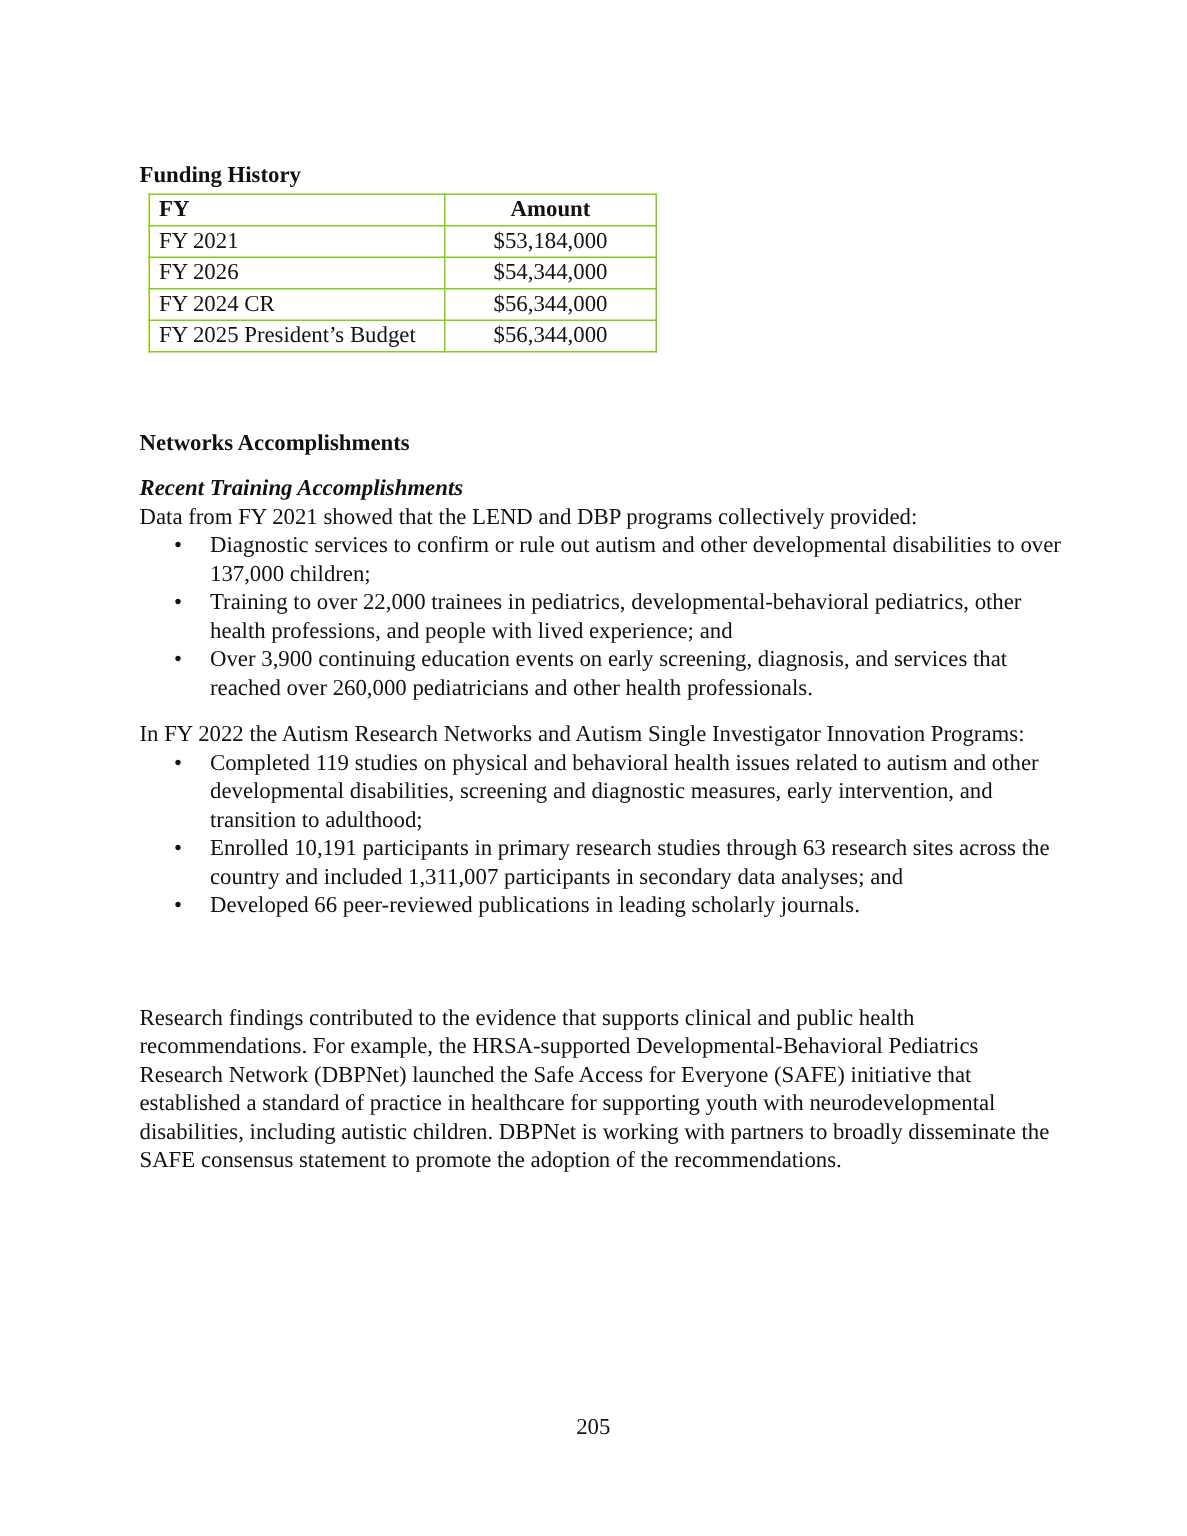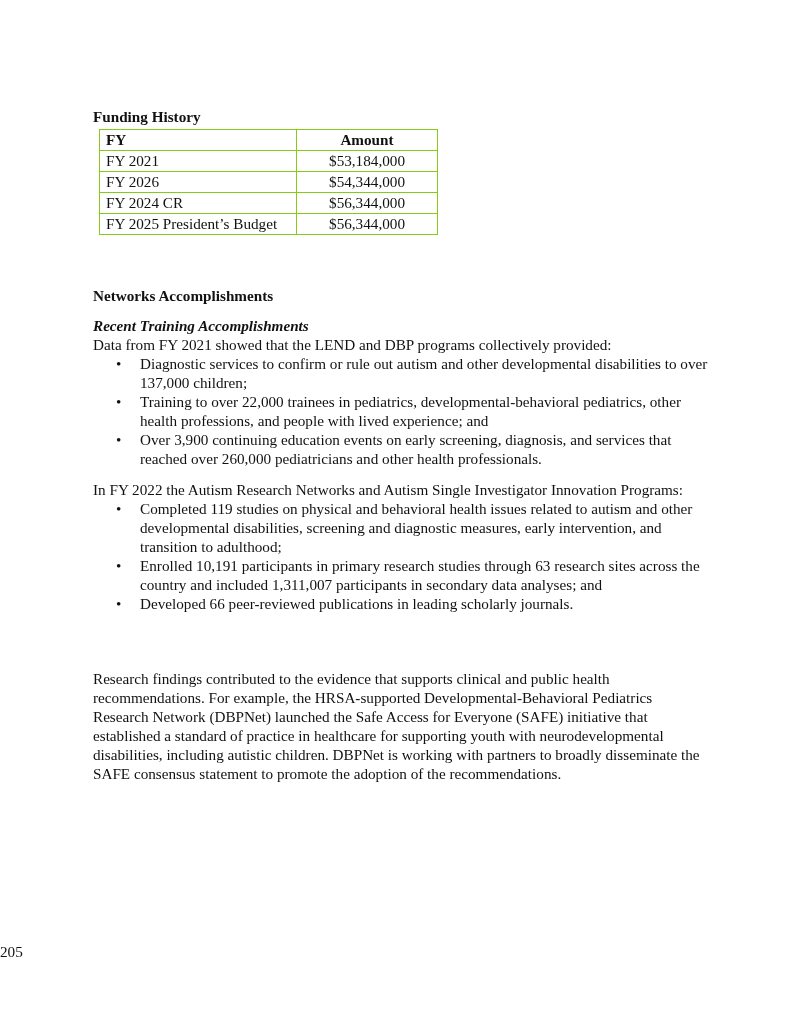--- a/index.html
+++ b/index.html
@@ -24,21 +24,21 @@
     table.funding th.fy, table.funding td.fy { text-align: left; width: 184px; }
     table.funding th.amt, table.funding td.amt { text-align: center; }
     .section { position: absolute; left: 93px; width: 620px; }
     .sub { font-weight: bold; font-style: italic; }
     ul.bullets { margin: 0; padding: 0; list-style: none; }
     ul.bullets li { position: relative; padding-left: 47px; }
     ul.bullets li .dot { position: absolute; left: 23px; top: 0; }
     .training { top: 316px; }
     .research { top: 480px; }
     .para { top: 645px; width: 610px; margin-top: 24px; }
-    .page-number { position: absolute; top: 942px; left: 0; width: 791px; text-align: left; }
+    .page-number { position: absolute; top: 942px; left: 0; width: 791px; text-align: center; }
   </style>
 </head>
 <body>
 
 <div class="page">
 
   <div class="heading h-funding">Funding History</div>
 
   <table class="funding">
     <thead>

